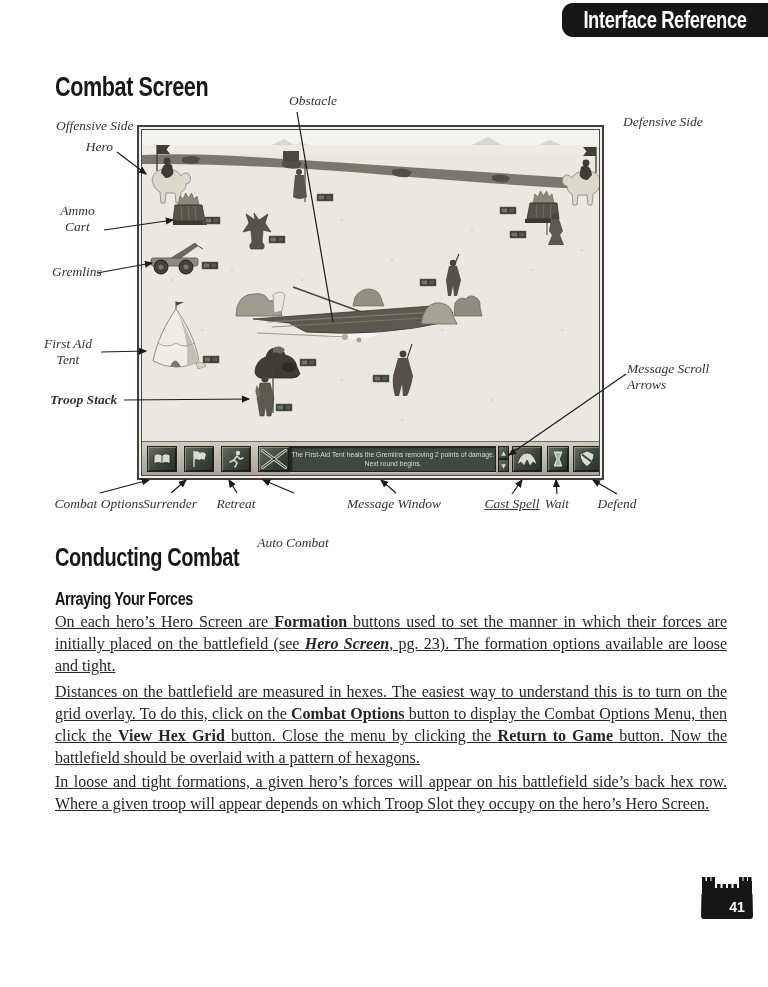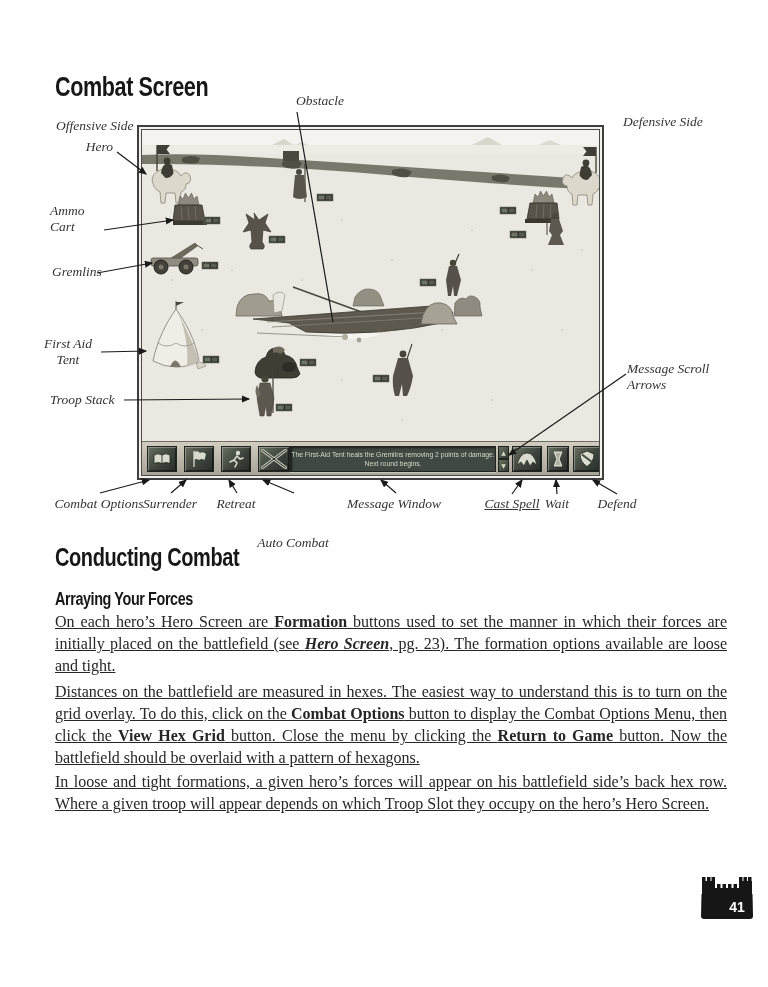--- a/index.html
+++ b/index.html
@@ -51,39 +51,42 @@
   
   .castle{position:absolute;left:701px;top:875px;width:52px;height:46px;}
   .castle .num{position:absolute;left:0;top:24px;width:72px;text-align:center;color:#fff;
                font-family:"Liberation Sans",sans-serif;font-weight:bold;font-size:14px;}
 </style>
 </head>
 <body>
 
 <div class="page">
 
+  <div class="header-tab">
+    <span>Interface Reference</span>
+  </div>
 
   <h1 class="h-big" id="h-combat">Combat Screen</h1>
   <h2 class="h-big" id="h-conduct">Conducting Combat</h2>
   <h3 class="h-big" id="h-array">Arraying Your Forces</h3>
 
-  <div class="callout" style="left:296px;top:93px;">Obstacle</div>
+  <div class="callout" style="left:289px;top:93px;">Obstacle</div>
   <div class="callout" style="left:56px;top:118px;">Offensive Side</div>
   <div class="callout" style="left:623px;top:114px;">Defensive Side</div>
   <div class="callout" style="left:60px;top:139px;width:53px;text-align:right;">Hero</div>
-  <div class="callout" style="left:50px;top:203px;width:55px;">
+  <div class="callout" style="left:50px;top:203px;width:55px;text-align:center;">
     <span>Ammo</span>
     <span class="l2">Cart</span>
   </div>
   <div class="callout" style="left:52px;top:264px;">Gremlins</div>
   <div class="callout" style="left:38px;top:336px;width:60px;text-align:center;">
     <span>First Aid</span>
     <span class="l2">Tent</span>
   </div>
-  <div class="callout" style="left:50px;top:392px;">Troop Stack</div>
+  <div class="callout" style="left:50px;top:392px;font-weight:bold;">Troop Stack</div>
   <div class="callout" style="left:627px;top:361px;">
     <span>Message Scroll</span>
     <span class="l2">Arrows</span>
   </div>
 
   <div class="callout" style="left:99px;top:496px;transform:translateX(-50%);">Combat Options</div>
   <div class="callout" style="left:170px;top:496px;transform:translateX(-50%);">Surrender</div>
   <div class="callout" style="left:236px;top:496px;transform:translateX(-50%);">Retreat</div>
   <div class="callout" style="left:293px;top:496px;transform:translateX(-50%);margin-top:39px;">Auto Combat</div>
   <div class="callout" style="left:394px;top:496px;transform:translateX(-50%);">Message Window</div>

